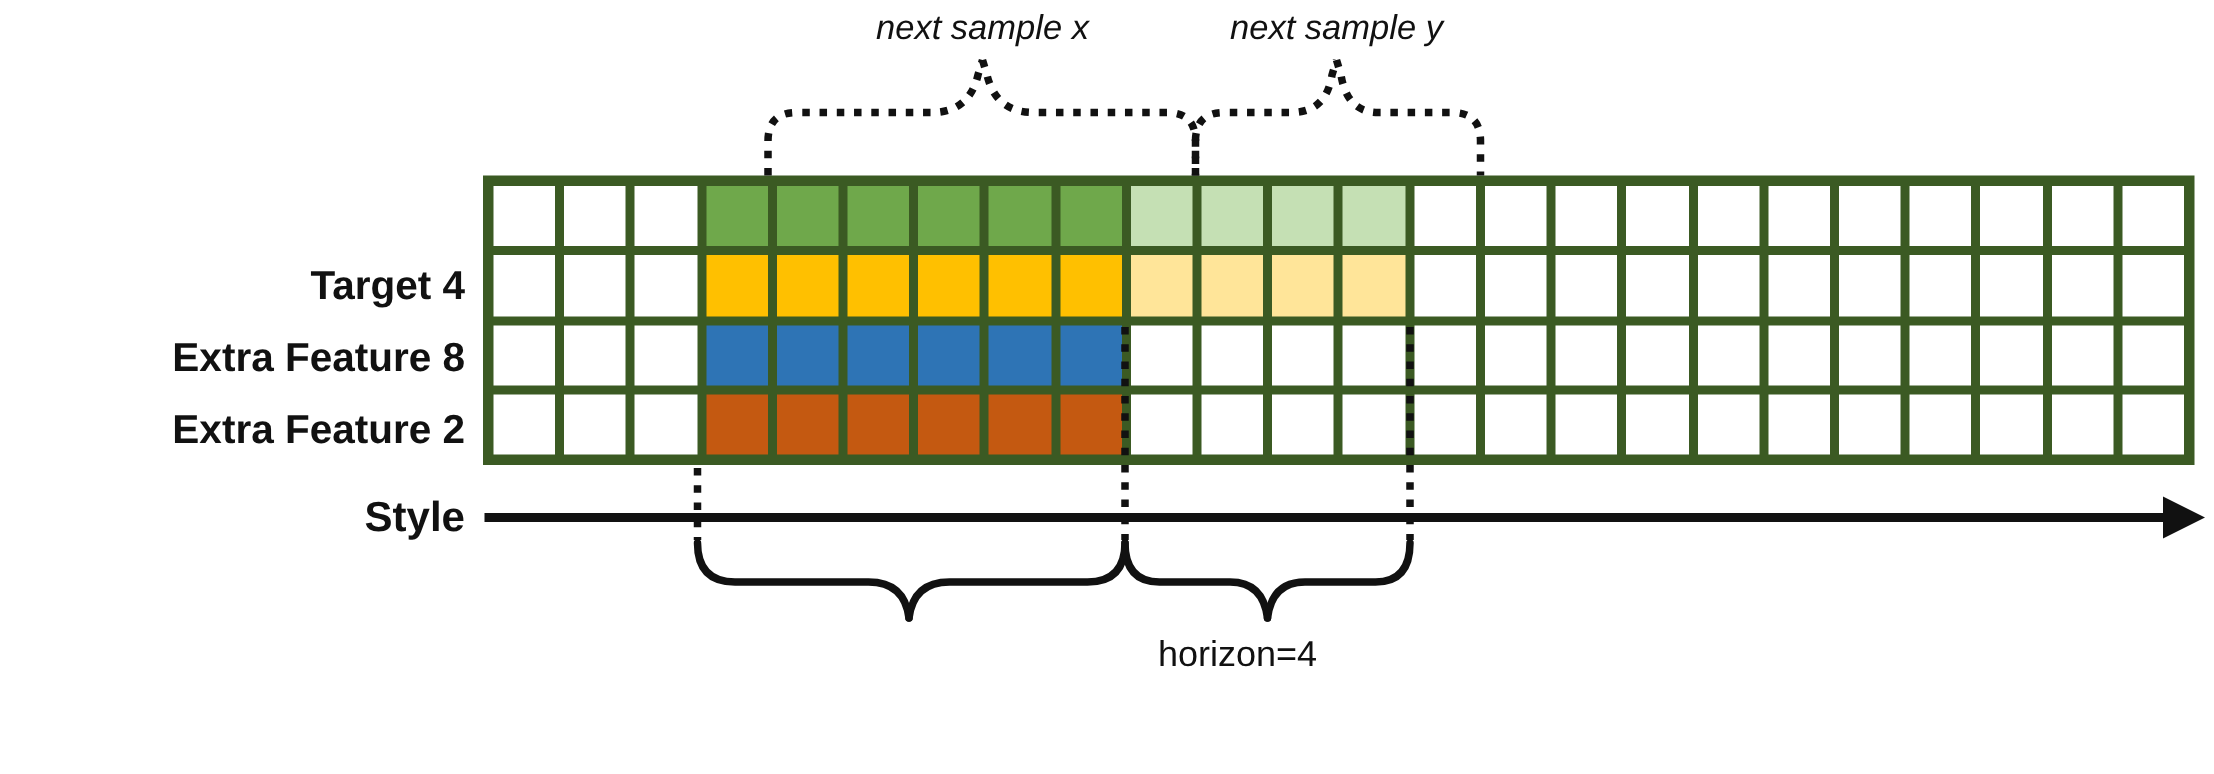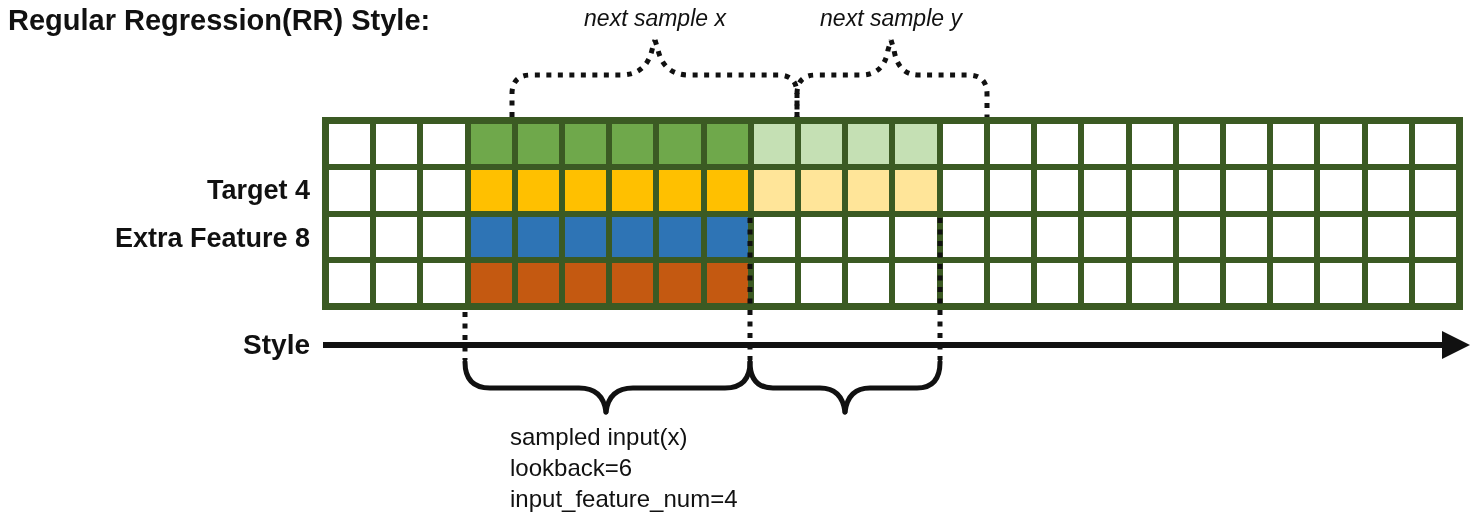--- a/index.html
+++ b/index.html
@@ -56,27 +56,27 @@
   }
   #sample-text-input{left:510px;}
   #sample-text-output{left:772px;}
   svg{position:absolute;left:0;top:0;pointer-events:none;}
 </style>
 </head>
 <body>
 
 <div id="canvas">
 
-  <div id="title" class="abs">Regular Regression(RR) Style:</div>
 
   <div class="abs brace-label" style="left:505px;">next sample x</div>
   <div class="abs brace-label" style="left:741px;">next sample y</div>
 
   <div class="abs row-label" style="top:166px;">Target 4</div>
   <div class="abs row-label" style="top:214px;">Extra Feature 8</div>
+  <div class="abs row-label" style="top:262px;">Extra Feature 2</div>
 
   <div id="sample-grid" class="abs" style="background: rgb(59, 90, 35);">
       <div class="cell" style="background: rgb(255, 255, 255);"></div>
       <div class="cell" style="background: rgb(255, 255, 255);"></div>
       <div class="cell" style="background: rgb(255, 255, 255);"></div>
       <div class="cell" style="background: rgb(111, 168, 75);"></div>
       <div class="cell" style="background: rgb(111, 168, 75);"></div>
       <div class="cell" style="background: rgb(111, 168, 75);"></div>
       <div class="cell" style="background: rgb(111, 168, 75);"></div>
       <div class="cell" style="background: rgb(111, 168, 75);"></div>
@@ -199,21 +199,17 @@
     </g>
 
     <g fill="none" stroke="#111111" stroke-width="5" stroke-linecap="round">
       <path d="M750,362 Q750,388 773,388 H820 Q842,388 845,412"></path>
       <path d="M845,412 Q848,388 870,388 H917 Q940,388 940,362"></path>
     </g>
   </svg>
 
   <div id="time-label" class="abs">Style</div>
 
-  <div id="sample-text-input" class="abs sample-text">
-    <div>sampled input(x)</div>
-    <div>lookback=6</div>
-    <div>input_feature_num=4</div>
+  <div id="sample-text-output" class="abs sample-text">
+    <div>horizon=4</div>
   </div>
-  <div id="sample-text-output" class="abs sample-text">
-  </div>
 
 </div>
 
 </body></html>

